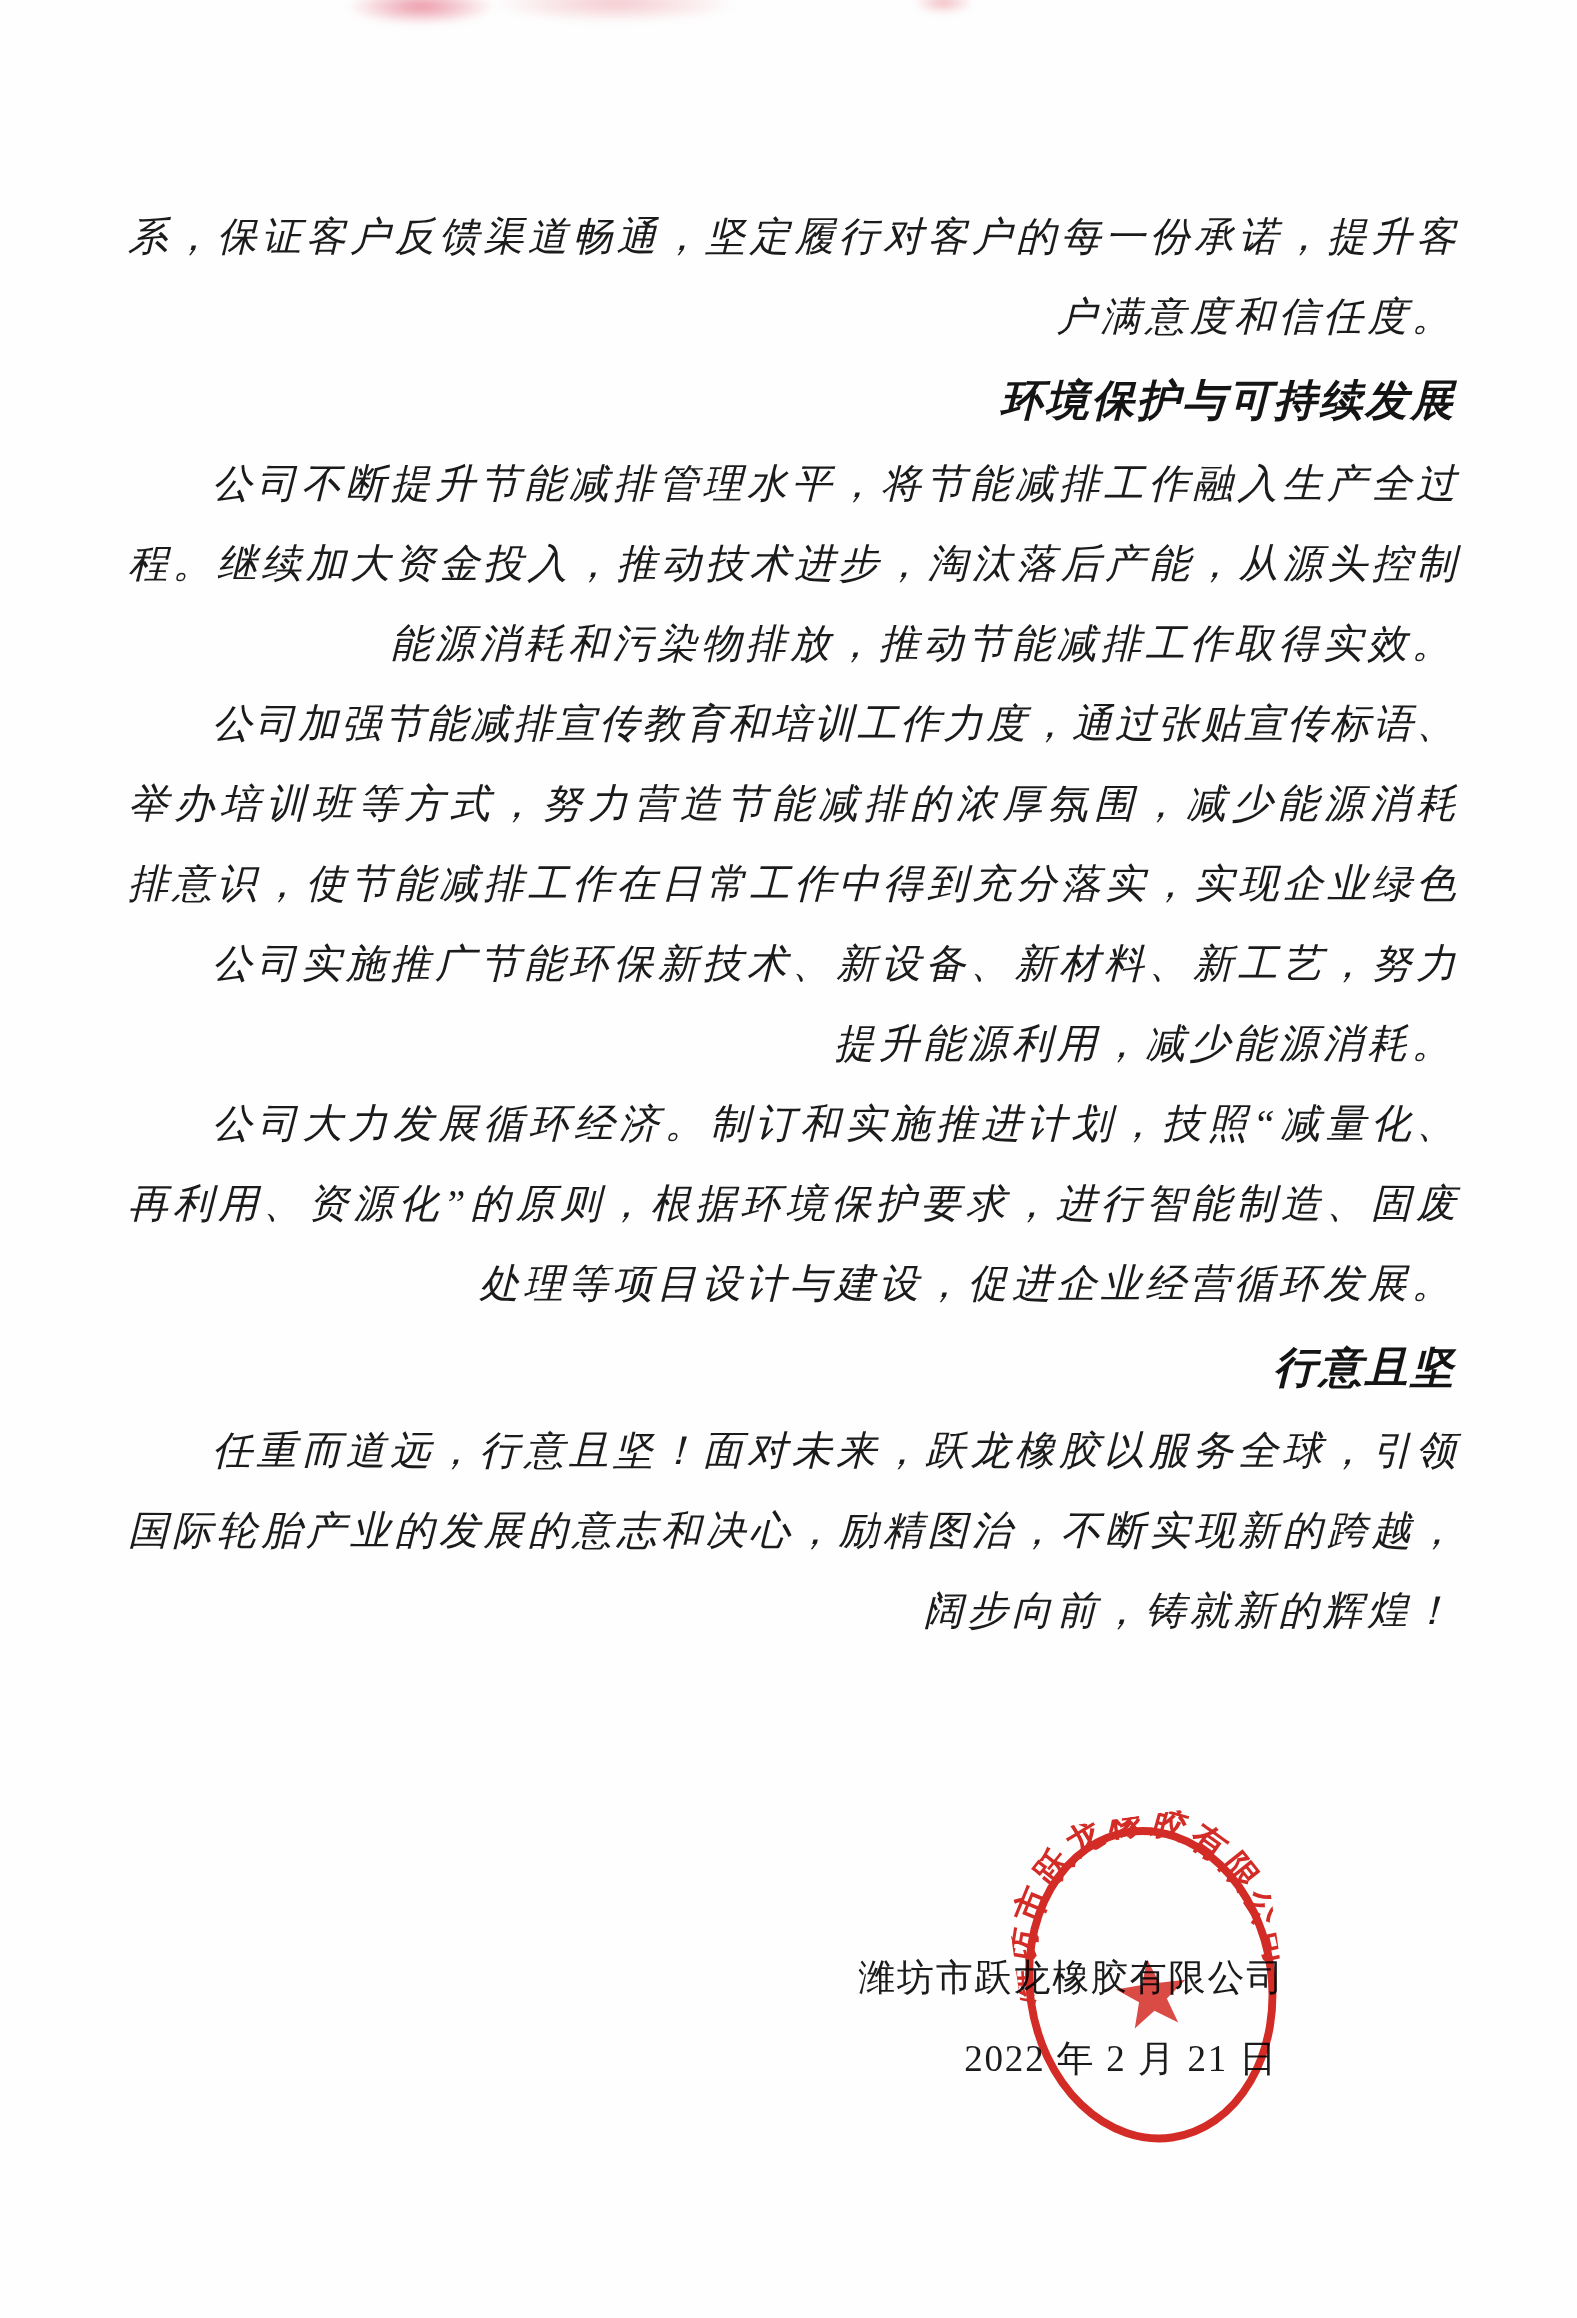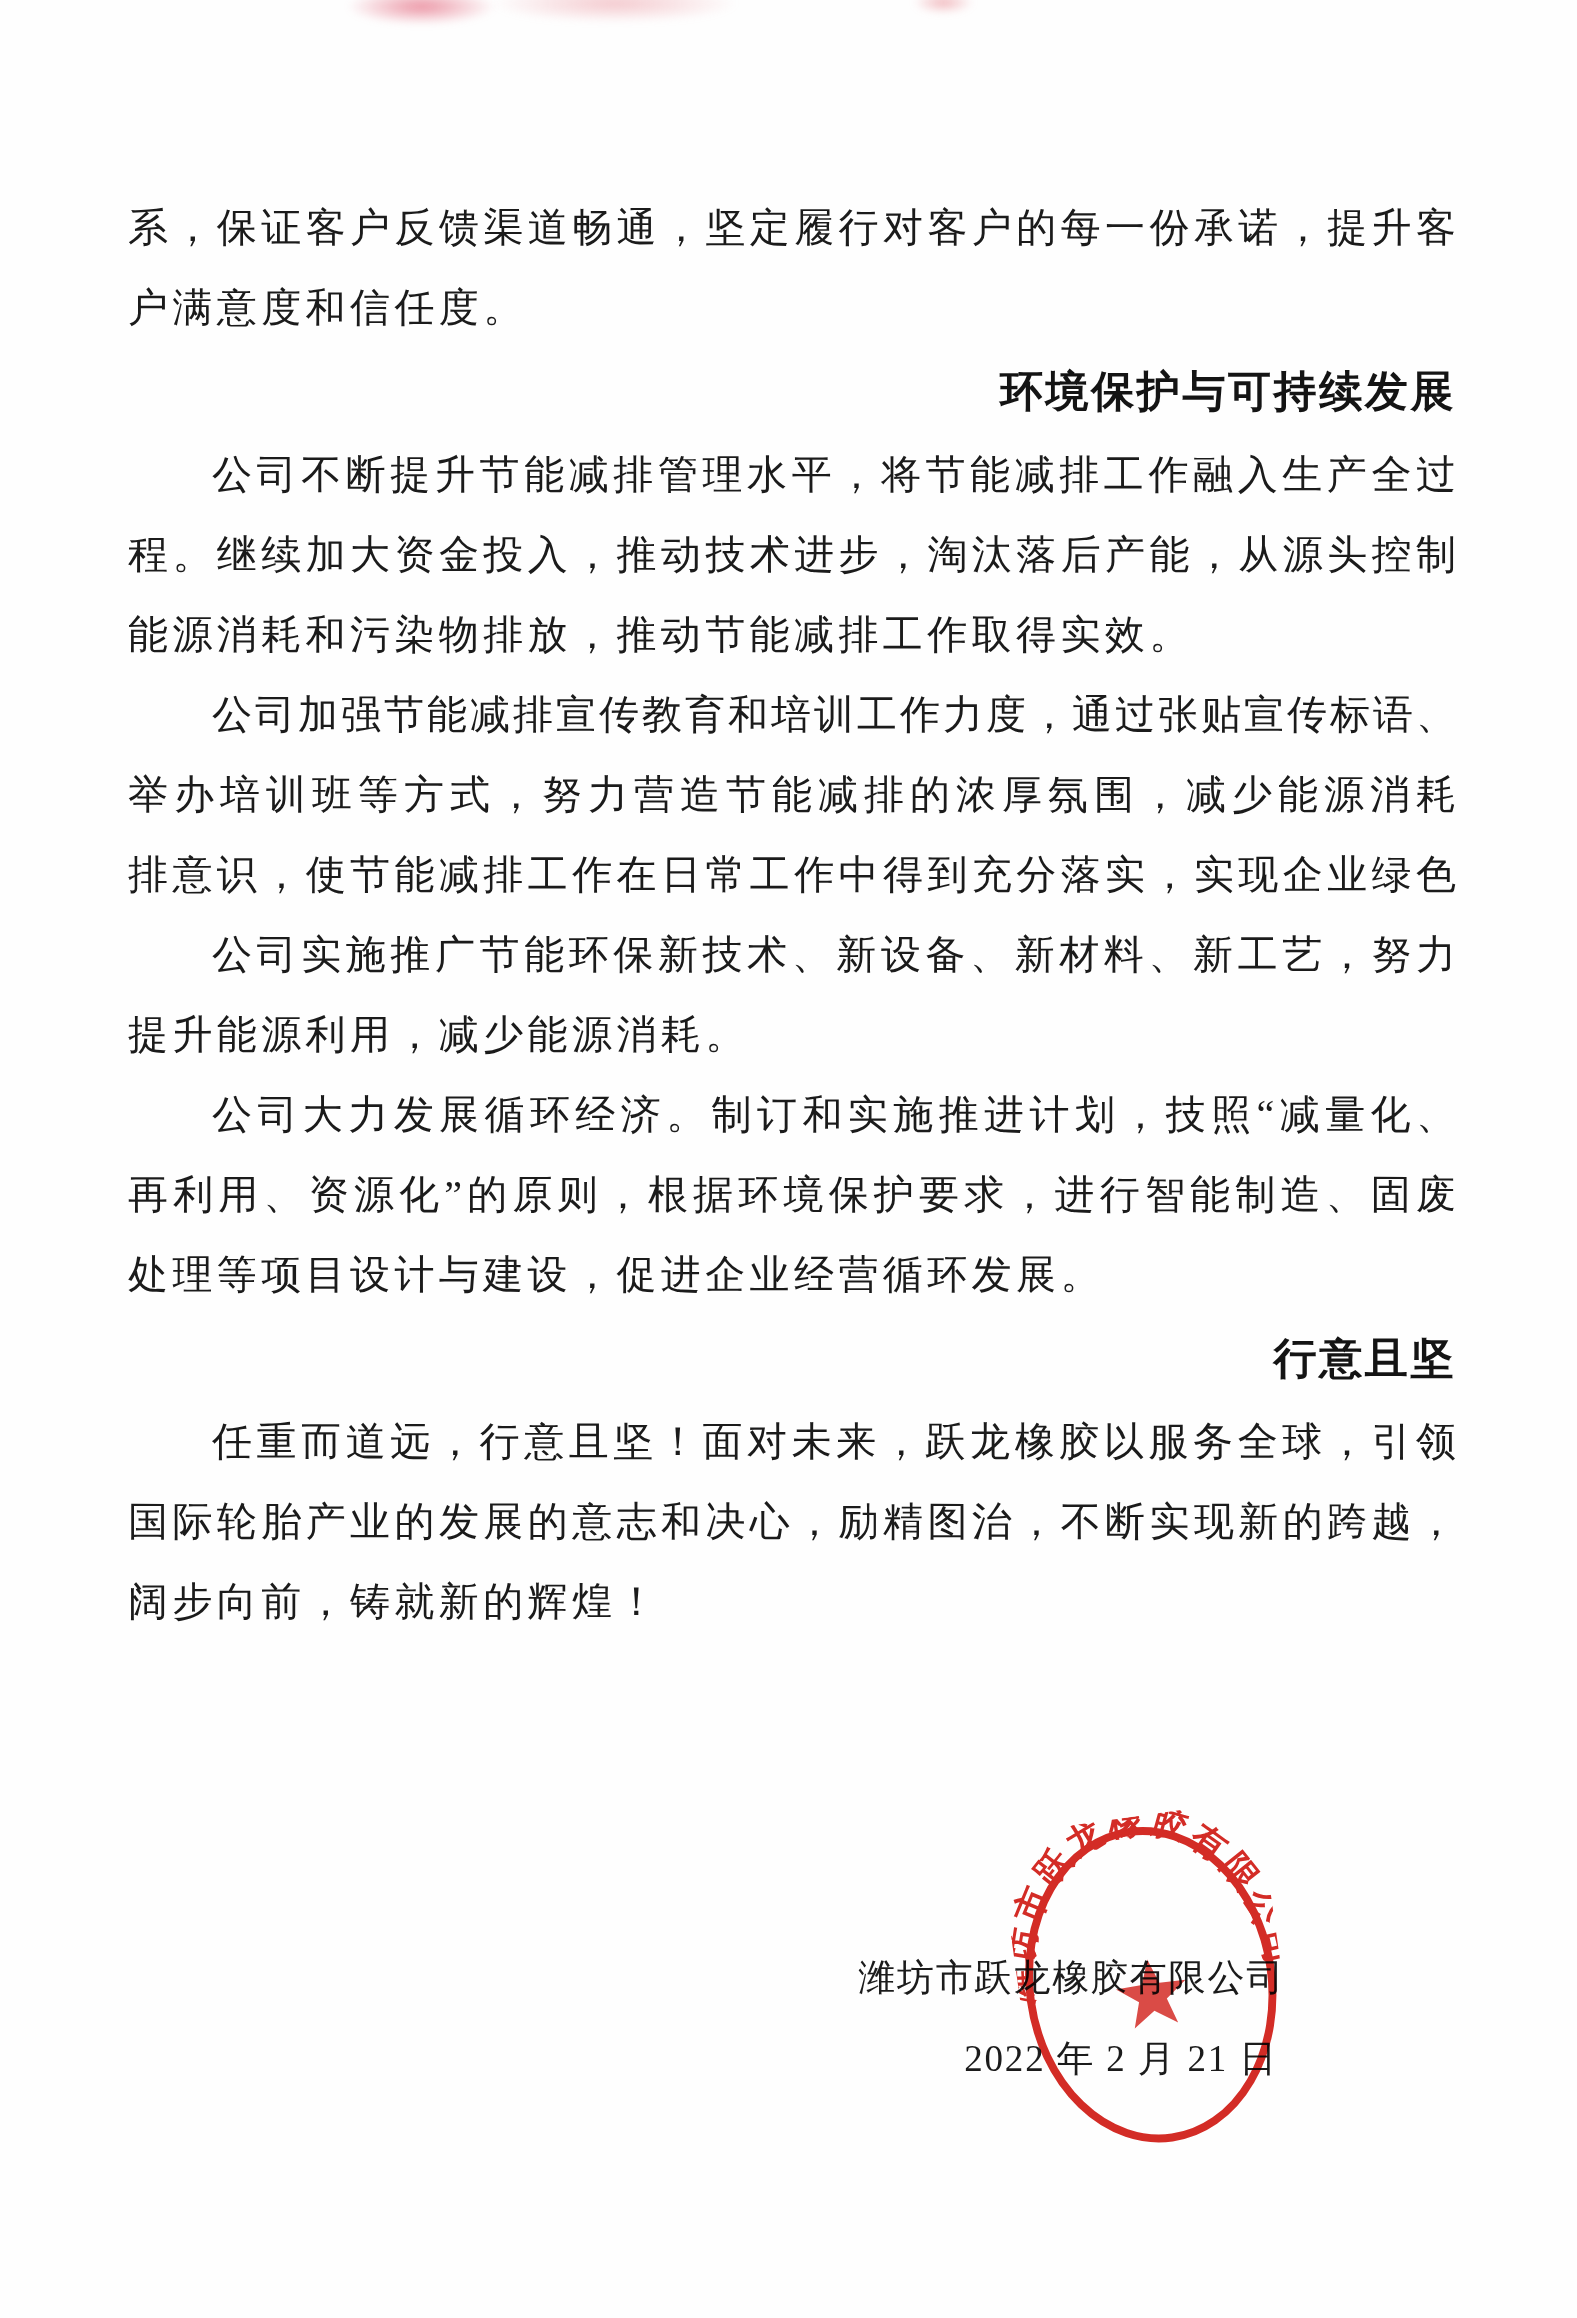--- a/index.html
+++ b/index.html
@@ -12,27 +12,28 @@
     color:#1b1b1b;
   }
   
   .smudge{position:absolute;border-radius:50%;filter:blur(3.5px);pointer-events:none;}
   .smudge.s1{left:347px;top:-12.3px;width:149px;height:37px;background:radial-gradient(closest-side,rgba(226,97,120,.65),rgba(226,97,120,0));}
   .smudge.s2{left:492px;top:-16px;width:246px;height:39px;background:radial-gradient(closest-side,rgba(233,140,150,.45),rgba(233,140,150,0));}
   .smudge.s3{left:913px;top:-8.8px;width:61px;height:23px;background:radial-gradient(closest-side,rgba(230,120,130,.5),rgba(230,120,130,0));}
 
   .doc-body{
     position:absolute;
-    top:188px;left:128px;width:1328px;
+    top:197px;left:128px;width:1328px;font-style:italic;
   }
   .body-line{
     height:80px;line-height:80px;
     font-size:40px;
     letter-spacing:4.4px;
     white-space:nowrap;
+    text-align:right;
   }
   .body-line.justify{
     letter-spacing:normal;
     white-space:normal;
     text-align:justify;
     text-align-last:justify;
   }
   .body-line.indent{ text-indent:84px; }
   .heading{
     height:87px;line-height:87px;

